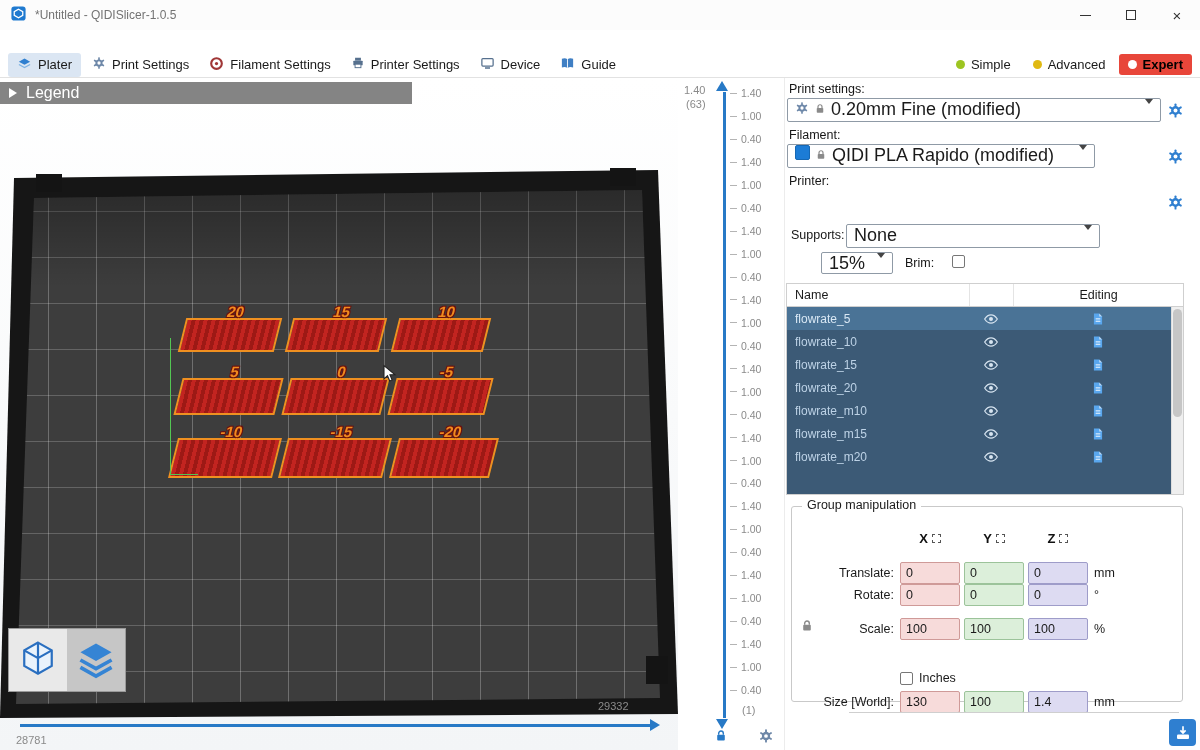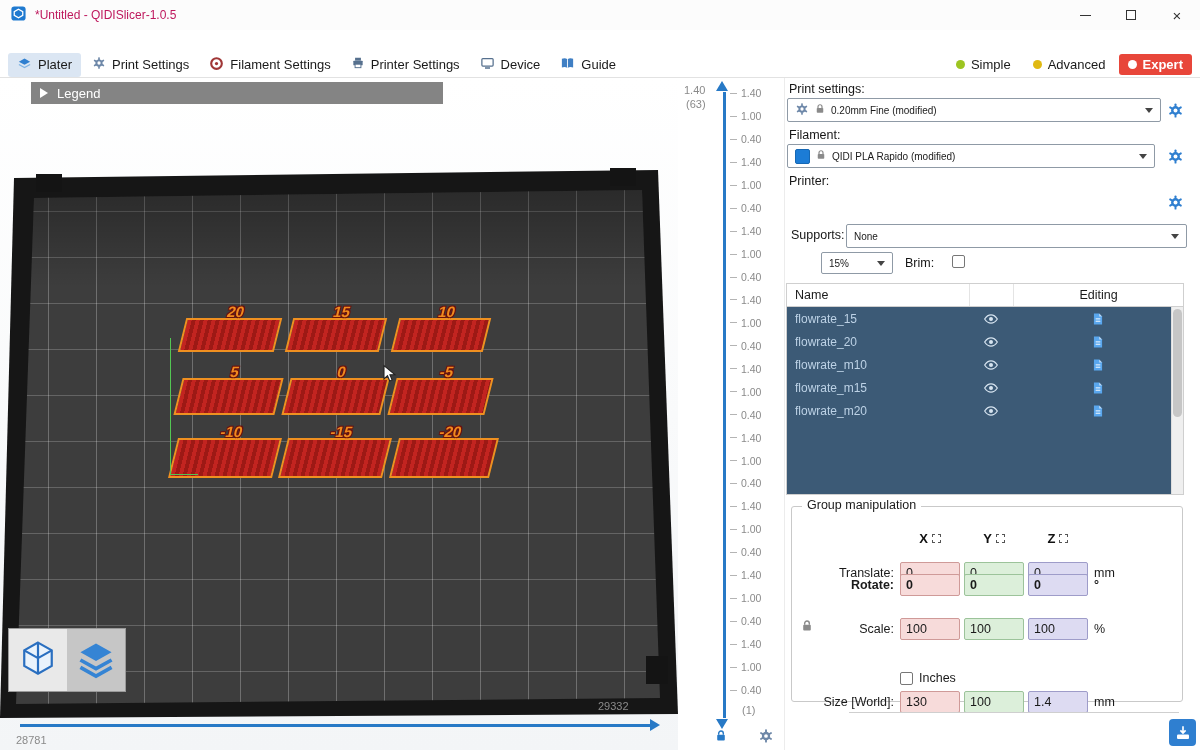--- a/index.html
+++ b/index.html
@@ -1,47 +1,47 @@
 <!DOCTYPE html>
 <html><head>
 <meta charset="utf-8">
 <style>
   *{margin:0;padding:0;box-sizing:border-box;}
   body{background:#9a9a9a;font-family:"Liberation Sans",sans-serif;}
   .app{position:relative;width:1200px;height:750px;background:#fff;overflow:hidden;color:#1a1a1a;font-size:13px;}
 
   
   .titlebar{position:absolute;top:0;left:0;right:0;height:30px;background:#fcfcfc;display:flex;align-items:center;padding-left:10px;gap:8px;}
-  .title{font-size:12px;color:#be185d;}
+  .title{font-size:12px;color:#737373;}
   .wbtns{margin-left:auto;display:flex;height:100%;}
   .wbtn{width:46px;display:flex;align-items:center;justify-content:center;color:#333;font-size:15px;}
   .minbar{width:11px;height:1px;background:#333;display:inline-block;}
   .maxbox{width:10px;height:10px;border:1px solid #333;display:inline-block;}
 
   
   .menubar{position:absolute;top:30px;left:0;right:0;height:22px;display:flex;align-items:center;padding-left:4px;background:#fff;}
   .mitem{padding:2px 9px;font-size:13px;}
 
   
   .tabbar{position:absolute;top:52px;left:0;right:0;height:26px;display:flex;align-items:center;padding:0 8px;gap:2px;border-bottom:1px solid #e2e2e2;background:#fff;}
   .tab{display:flex;align-items:center;gap:6px;padding:3px 9px;border-radius:3px;font-size:13px;white-space:nowrap;}
   .tab.active{background:#dbe6f3;}
   .modes{margin-left:auto;display:flex;align-items:center;gap:4px;}
   .mode{display:flex;align-items:center;gap:6px;padding:3px 9px;border-radius:3px;font-size:13px;}
   .dot{width:9px;height:9px;border-radius:50%;}
   .mode.simple .dot{background:#9dc521;}
   .mode.advanced .dot{background:#e0b912;}
-  .mode.expert{background:#e8463a;color:#ffffff;font-weight:700;}
+  .mode.expert{background:#e8463a;color:#000000;font-weight:700;}
   .mode.expert .dot{background:#fff;}
 
   .main{position:absolute;top:78px;left:0;width:1200px;height:672px;}
 
   
   .viewport{position:absolute;left:0;top:0;width:678px;height:672px;background:linear-gradient(#ffffff,#f3f5f7);overflow:hidden;}
-  .legendbar{position:absolute;left:0;top:4px;width:412px;height:22px;background:#848484;color:#fff;display:flex;align-items:center;gap:9px;padding-left:9px;font-size:13px;z-index:6;margin-left:31px;}
+  .legendbar{position:absolute;left:0;top:4px;width:412px;height:22px;background:#848484;color:#fff;display:flex;align-items:center;gap:9px;padding-left:9px;font-size:16px;z-index:6;}
   .legend-tri{width:0;height:0;border-left:8px solid #fff;border-top:5px solid transparent;border-bottom:5px solid transparent;}
 
   .bedframe{position:absolute;left:0;top:88px;width:678px;height:552px;clip-path:polygon(14px 12px,658px 4px,678px 548px,0 552px);background:#161616;z-index:1;}
   .bedsurf{position:absolute;left:0;top:0;width:100%;height:100%;
     clip-path:polygon(34px 32px,642px 24px,660px 532px,16px 538px);
     background-image:
       linear-gradient(180deg,rgba(0,0,0,.38),rgba(0,0,0,0) 22%),
       repeating-linear-gradient(90deg,rgba(255,255,255,.26) 0 1px,transparent 1px 48px),
       repeating-linear-gradient(0deg,rgba(255,255,255,.20) 0 1px,transparent 1px 46px);
     background-color:#3d3d3d;}
@@ -70,21 +70,21 @@
   .lbotarrow{position:absolute;left:38px;top:641px;width:0;height:0;border-top:10px solid #2779c6;border-left:6px solid transparent;border-right:6px solid transparent;}
   .lticks{position:absolute;left:52px;top:10px;height:608px;display:flex;flex-direction:column;justify-content:space-between;}
   .ltick{font-size:10.5px;color:#8a8a8a;line-height:1;display:flex;align-items:center;}
   .ltick::before{content:"";width:7px;height:1px;background:#b4b4b4;margin-right:4px;}
   .lmin{position:absolute;left:64px;top:626px;font-size:11px;color:#8a8a8a;}
   .lbottools{position:absolute;left:36px;top:650px;display:flex;gap:30px;align-items:center;}
 
   
   .panel{position:absolute;left:784px;top:0;width:416px;height:672px;background:#fff;border-left:1px solid #ececec;}
   .plabel{position:absolute;font-size:12.5px;color:#161616;}
-  .combo{position:absolute;height:24px;border:1px solid #8f9aa6;border-radius:2px;background:#fff;display:flex;align-items:center;gap:5px;padding:0 7px;font-size:10px;}
+  .combo{position:absolute;height:24px;border:1px solid #8f9aa6;border-radius:2px;background:#fff;display:flex;gap:5px;padding:0 7px;font-size:18px;}
   .combo .ctext{flex:1;white-space:nowrap;overflow:hidden;}
   .chev{width:0;height:0;border-left:4px solid transparent;border-right:4px solid transparent;border-top:5px solid #444;}
   .gearbtn{position:absolute;width:20px;height:20px;border:none;background:transparent;display:flex;align-items:center;justify-content:center;cursor:pointer;}
   .swatch{width:15px;height:15px;border-radius:2px;border:1px solid #1668b4;}
   .cbx{width:13px;height:13px;border:1px solid #777;background:#fff;border-radius:2px;display:inline-block;}
 
   .otable{position:absolute;left:1px;top:205px;width:398px;height:212px;border:1px solid #cfcfcf;}
   .ohead{display:flex;height:23px;align-items:center;background:#fff;border-bottom:1px solid #cfcfcf;font-size:12.5px;}
   .hname{flex:1;padding-left:8px;}
   .heye{width:44px;height:100%;border-left:1px solid #e4e4e4;}
@@ -362,21 +362,21 @@
               <rect x="10.6" y="2" width="2.8" height="20" rx="1.2"></rect>
               <rect x="10.6" y="2" width="2.8" height="20" rx="1.2" transform="rotate(60 12 12)"></rect>
               <rect x="10.6" y="2" width="2.8" height="20" rx="1.2" transform="rotate(120 12 12)"></rect>
               <circle cx="12" cy="12" r="6.2"></circle>
             </g>
             <circle cx="12" cy="12" r="2.8" fill="#fff"></circle>
           </svg>
       </button>
 
       <span class="plabel" style="left:4px;top:50px;">Filament:</span>
-      <div class="combo" style="left:2px;top:66px;width:368px;">
+      <div class="combo" style="left:2px;top:66px;width:308px;">
         <span class="swatch" style="background:#1c7cd6;"></span>
         <span><svg viewBox="0 0 24 24" width="12" height="12">
               <path d="M8 10V7.5a4 4 0 0 1 8 0V10" fill="none" stroke="#8a8a8a" stroke-width="2.4"></path>
               <rect x="5.5" y="10" width="13" height="9.5" rx="1.5" fill="#8a8a8a"></rect>
             </svg></span>
         <span class="ctext">QIDI PLA Rapido (modified)</span>
         <span class="chev"></span>
       </div>
       <button class="gearbtn" style="left:380px;top:68px;">
         <svg viewBox="0 0 24 24" width="17" height="17">
@@ -397,40 +397,74 @@
               <rect x="10.6" y="2" width="2.8" height="20" rx="1.2"></rect>
               <rect x="10.6" y="2" width="2.8" height="20" rx="1.2" transform="rotate(60 12 12)"></rect>
               <rect x="10.6" y="2" width="2.8" height="20" rx="1.2" transform="rotate(120 12 12)"></rect>
               <circle cx="12" cy="12" r="6.2"></circle>
             </g>
             <circle cx="12" cy="12" r="2.8" fill="#fff"></circle>
           </svg>
       </button>
 
       <span class="plabel" style="left:6px;top:150px;">Supports:</span>
-      <div class="combo" style="left:61px;top:146px;width:341px;">
+      <div class="combo" style="left:61px;top:146px;width:254px;">
         <span class="ctext">None</span>
         <span class="chev"></span>
       </div>
 
       <span class="plabel" style="left:6px;top:178px;margin-top:32px;">Infill:</span>
       <div class="combo" style="left:36px;top:174px;width:72px;height:22px;">
         <span class="ctext">15%</span>
         <span class="chev"></span>
       </div>
       <span class="plabel" style="left:120px;top:178px;">Brim:</span>
       <span class="cbx" style="position:absolute;left:167px;top:177px;"></span>
 
       <div class="otable">
         <div class="ohead">
           <span class="hname">Name</span>
           <span class="heye"></span>
           <span class="hedit">Editing</span>
         </div>
         <div class="obody">
+          <div class="orow sel">
+            <span class="rname">flowrate_5</span>
+            <span class="reye">
+                <svg viewBox="0 0 24 24" width="16" height="16">
+                  <path d="M2.5 12S6.5 5.8 12 5.8 21.5 12 21.5 12 17.5 18.2 12 18.2 2.5 12 2.5 12z" fill="none" stroke="#d7e4f0" stroke-width="1.8"></path>
+                  <circle cx="12" cy="12" r="3" fill="#d7e4f0"></circle>
+                </svg>
+              </span>
+            <span class="redit">
+                <svg viewBox="0 0 24 24" width="14" height="14">
+                  <path d="M5 2.5h9l5 5V21.5H5z" fill="#5aa7ee"></path>
+                  <path d="M14 2.5l5 5h-5z" fill="#bcd9f5"></path>
+                  <rect x="8" y="11" width="8" height="1.6" fill="#fff"></rect>
+                  <rect x="8" y="15" width="8" height="1.6" fill="#fff"></rect>
+                </svg>
+              </span>
+          </div>
+          <div class="orow">
+            <span class="rname">flowrate_10</span>
+            <span class="reye">
+                <svg viewBox="0 0 24 24" width="16" height="16">
+                  <path d="M2.5 12S6.5 5.8 12 5.8 21.5 12 21.5 12 17.5 18.2 12 18.2 2.5 12 2.5 12z" fill="none" stroke="#d7e4f0" stroke-width="1.8"></path>
+                  <circle cx="12" cy="12" r="3" fill="#d7e4f0"></circle>
+                </svg>
+              </span>
+            <span class="redit">
+                <svg viewBox="0 0 24 24" width="14" height="14">
+                  <path d="M5 2.5h9l5 5V21.5H5z" fill="#5aa7ee"></path>
+                  <path d="M14 2.5l5 5h-5z" fill="#bcd9f5"></path>
+                  <rect x="8" y="11" width="8" height="1.6" fill="#fff"></rect>
+                  <rect x="8" y="15" width="8" height="1.6" fill="#fff"></rect>
+                </svg>
+              </span>
+          </div>
           <div class="orow">
             <span class="rname">flowrate_15</span>
             <span class="reye">
                 <svg viewBox="0 0 24 24" width="16" height="16">
                   <path d="M2.5 12S6.5 5.8 12 5.8 21.5 12 21.5 12 17.5 18.2 12 18.2 2.5 12 2.5 12z" fill="none" stroke="#d7e4f0" stroke-width="1.8"></path>
                   <circle cx="12" cy="12" r="3" fill="#d7e4f0"></circle>
                 </svg>
               </span>
             <span class="redit">
                 <svg viewBox="0 0 24 24" width="14" height="14">
@@ -532,21 +566,21 @@
             </span>
         </div>
 
         <div class="grow" style="top:54px;">
           <span class="rlabel">Translate:</span>
           <span class="fld fx">0</span>
           <span class="fld fy">0</span>
           <span class="fld fz">0</span>
           <span class="unit">mm</span>
         </div>
-        <div class="grow" style="top:66px;font-weight:bold;">
+        <div class="grow" style="top:76px;">
           <span class="rlabel">Rotate:</span>
           <span class="fld fx">0</span>
           <span class="fld fy">0</span>
           <span class="fld fz">0</span>
           <span class="unit">°</span>
         </div>
         <div class="grow" style="top:110px;">
           <span class="rlabel">Scale:</span>
           <span class="fld fx">100</span>
           <span class="fld fy">100</span>

